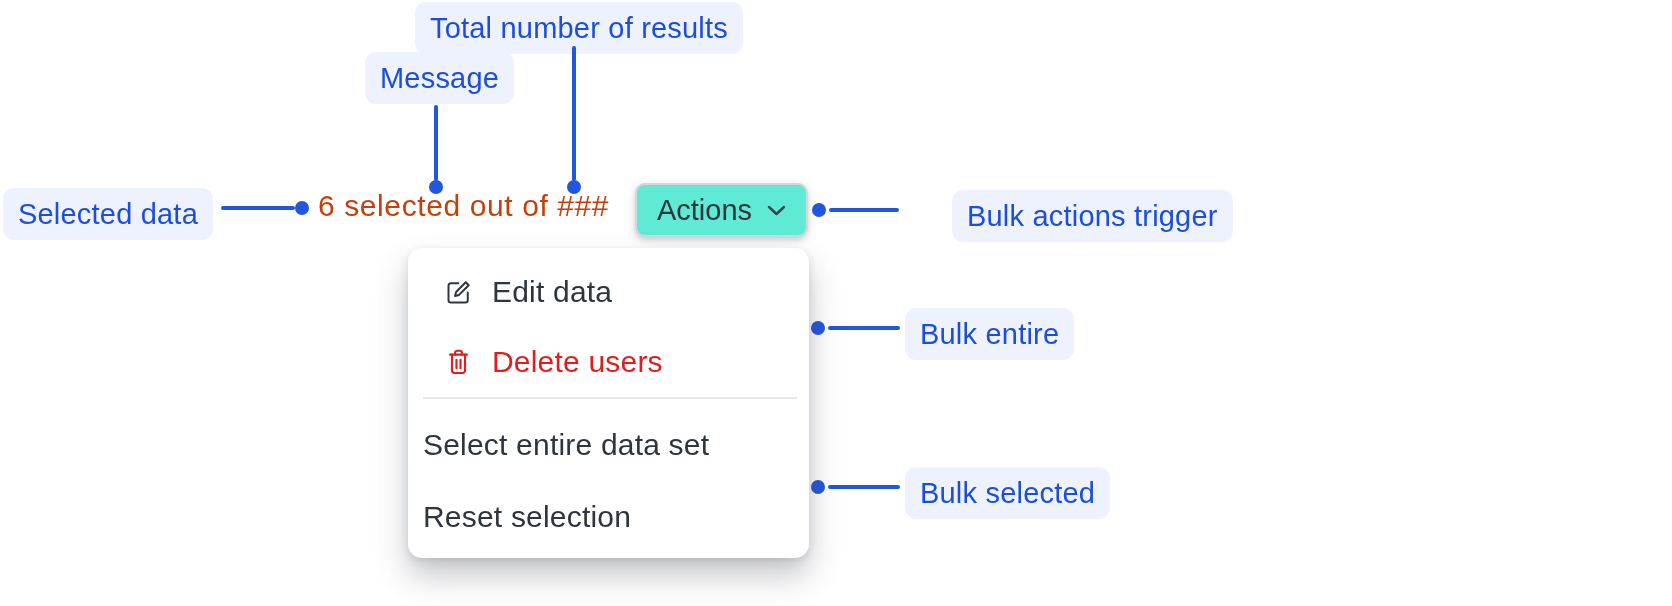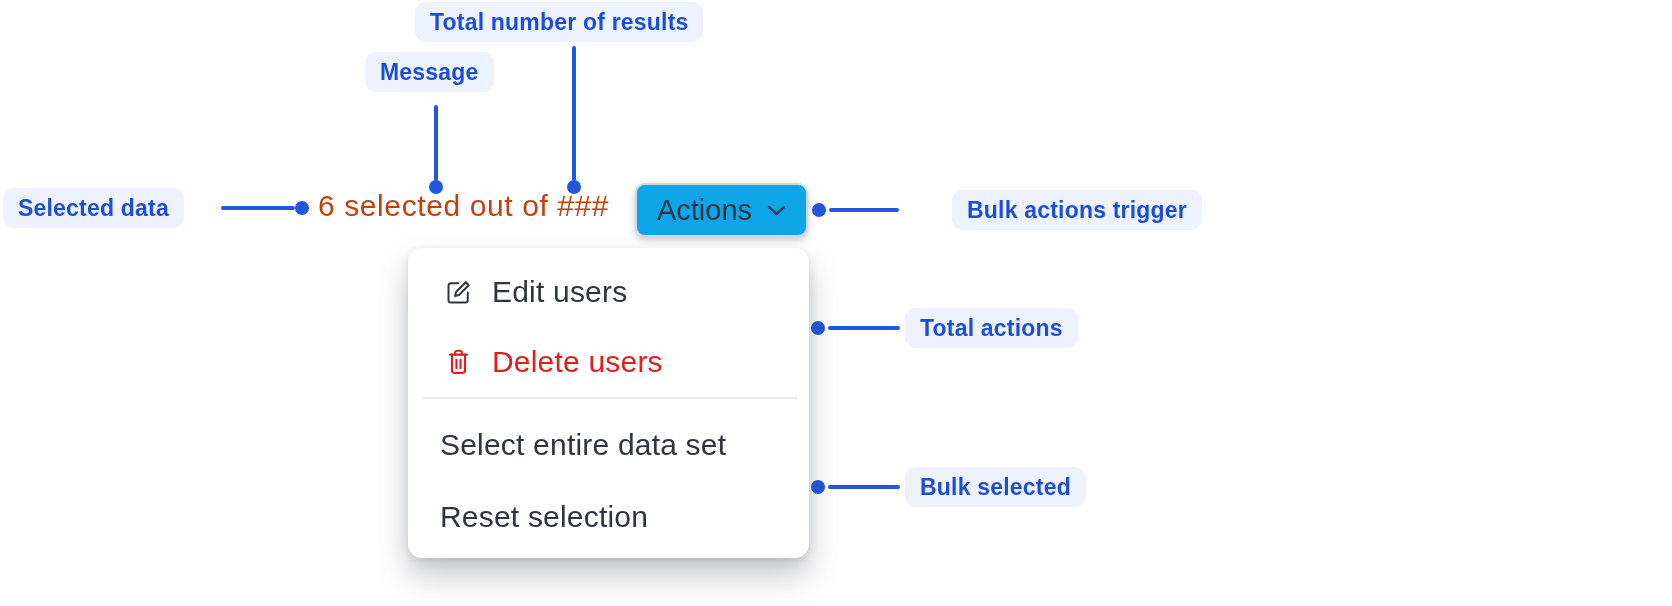--- a/index.html
+++ b/index.html
@@ -5,78 +5,78 @@
   html,body { margin:0; padding:0; }
   body {
     width:1672px; height:606px; position:relative; overflow:hidden;
     background:#ffffff;
     font-family:"Liberation Sans", sans-serif;
     -webkit-font-smoothing:antialiased;
   }
 
   
   .chip {
-    position:absolute; height:40px; display:flex; align-items:center;
+    position:absolute; height:52px; display:flex; align-items:center;
     padding:0 15px; box-sizing:border-box;
     background:#edf2fe; color:#1d4ed8;
-    border-radius:11px; font-size:23px; font-weight:700;
+    border-radius:11px; font-size:29px; font-weight:400;
     letter-spacing:.2px; white-space:nowrap;
   }
 
   
   .cline { position:absolute; background:#2156dd; border-radius:2px; }
   .cdot  { position:absolute; width:14px; height:14px; border-radius:50%; background:#2156dd; }
 
   
   #msg {
     position:absolute; left:318px; top:189px;
     font-size:30px; color:#c2410c; letter-spacing:.6px; white-space:nowrap;
   }
 
   
   #actions-btn {
     position:absolute; left:635px; top:183px; width:173px; height:54px;
-    box-sizing:border-box; background:#0ea5e9;
+    box-sizing:border-box; background:#5eead4;
     border:2px solid #d3d6da; border-radius:10px;
     display:flex; align-items:center; justify-content:center; gap:15px;
     font-size:29px; color:#2f353e;
     box-shadow:0 3px 7px rgba(108,114,126,.38);
     cursor:pointer;
   }
 
   
   #menu {
     position:absolute; left:408px; top:248px; width:401px; height:310px;
     box-sizing:border-box; padding-top:9px;
     background:#ffffff; border-radius:14px;
     box-shadow:0 18px 32px rgba(68,74,87,.30), 0 3px 9px rgba(68,74,87,.16);
   }
   .menu-item {
     display:flex; align-items:center; height:70px;
-    padding-left:32px; font-size:30px; color:#2f353e;
+    padding-left:15px; font-size:30px; color:#2f353e;
     letter-spacing:.2px; cursor:pointer; white-space:nowrap;
   }
   .menu-item.with-icon { padding-left:37px; }
   .menu-item.tall { height:72px; }
   .menu-item .mi-icon { width:30px; margin-right:17px; display:flex; align-items:center; }
   .menu-item.danger { color:#e01e1e; }
   .menu-divider { height:2px; background:#e6e8eb; margin:0 12px 10px 15px; }
 </style>
 </head>
 <body>
 
 <div class="chip" style="left:415px; top:2px;">Total number of results</div>
 
 <div class="chip" style="left:365px; top:52px;">Message</div>
 
 <div class="chip" style="left:3px; top:188px;">Selected data</div>
 
 <div class="chip" style="left:952px; top:190px;">Bulk actions trigger</div>
 
-<div class="chip" style="left:905px; top:308px;">Total actions</div>
+<div class="chip" style="left:905px; top:308px;">Bulk entire</div>
 
 <div class="chip" style="left:905px; top:467px;">Bulk selected</div>
 
 <div class="cline" style="left:221px; top:206px; width:74px; height:4px;"></div>
 <div class="cdot" style="left:295px; top:201px;"></div>
 
 <div class="cline" style="left:434px; top:105px; width:4px; height:76px;"></div>
 <div class="cdot" style="left:429px; top:180px;"></div>
 
 <div class="cline" style="left:572px; top:46px; width:4px; height:135px;"></div>
@@ -104,21 +104,21 @@
 
 <div id="menu">
 
   <div class="menu-item with-icon">
     <span class="mi-icon">
       <svg width="28" height="28" viewBox="0 0 24 24" fill="none" stroke="#2f353e" stroke-width="1.7" stroke-linecap="round" stroke-linejoin="round">
         <path d="M19.5 12.5V19a2 2 0 0 1-2 2H5a2 2 0 0 1-2-2V6.5a2 2 0 0 1 2-2h6.5"></path>
         <path d="M17.8 3.7l2.5 2.5L12 14.5l-3.4.9.9-3.4z"></path>
       </svg>
     </span>
-    <span>Edit users</span>
+    <span>Edit data</span>
   </div>
 
   <div class="menu-item with-icon danger">
     <span class="mi-icon">
       <svg width="27" height="30" viewBox="0 0 24 26" fill="none" stroke="#e01e1e" stroke-width="1.9" stroke-linecap="round" stroke-linejoin="round">
         <path d="M4.5 6.5h15"></path>
         <path d="M9 6.5V4.8A1.8 1.8 0 0 1 10.8 3h2.4A1.8 1.8 0 0 1 15 4.8v1.7"></path>
         <path d="M6.2 6.5v14a2.3 2.3 0 0 0 2.3 2.3h7a2.3 2.3 0 0 0 2.3-2.3v-14"></path>
         <path d="M10.2 11v7.5"></path>
         <path d="M13.8 11v7.5"></path>

